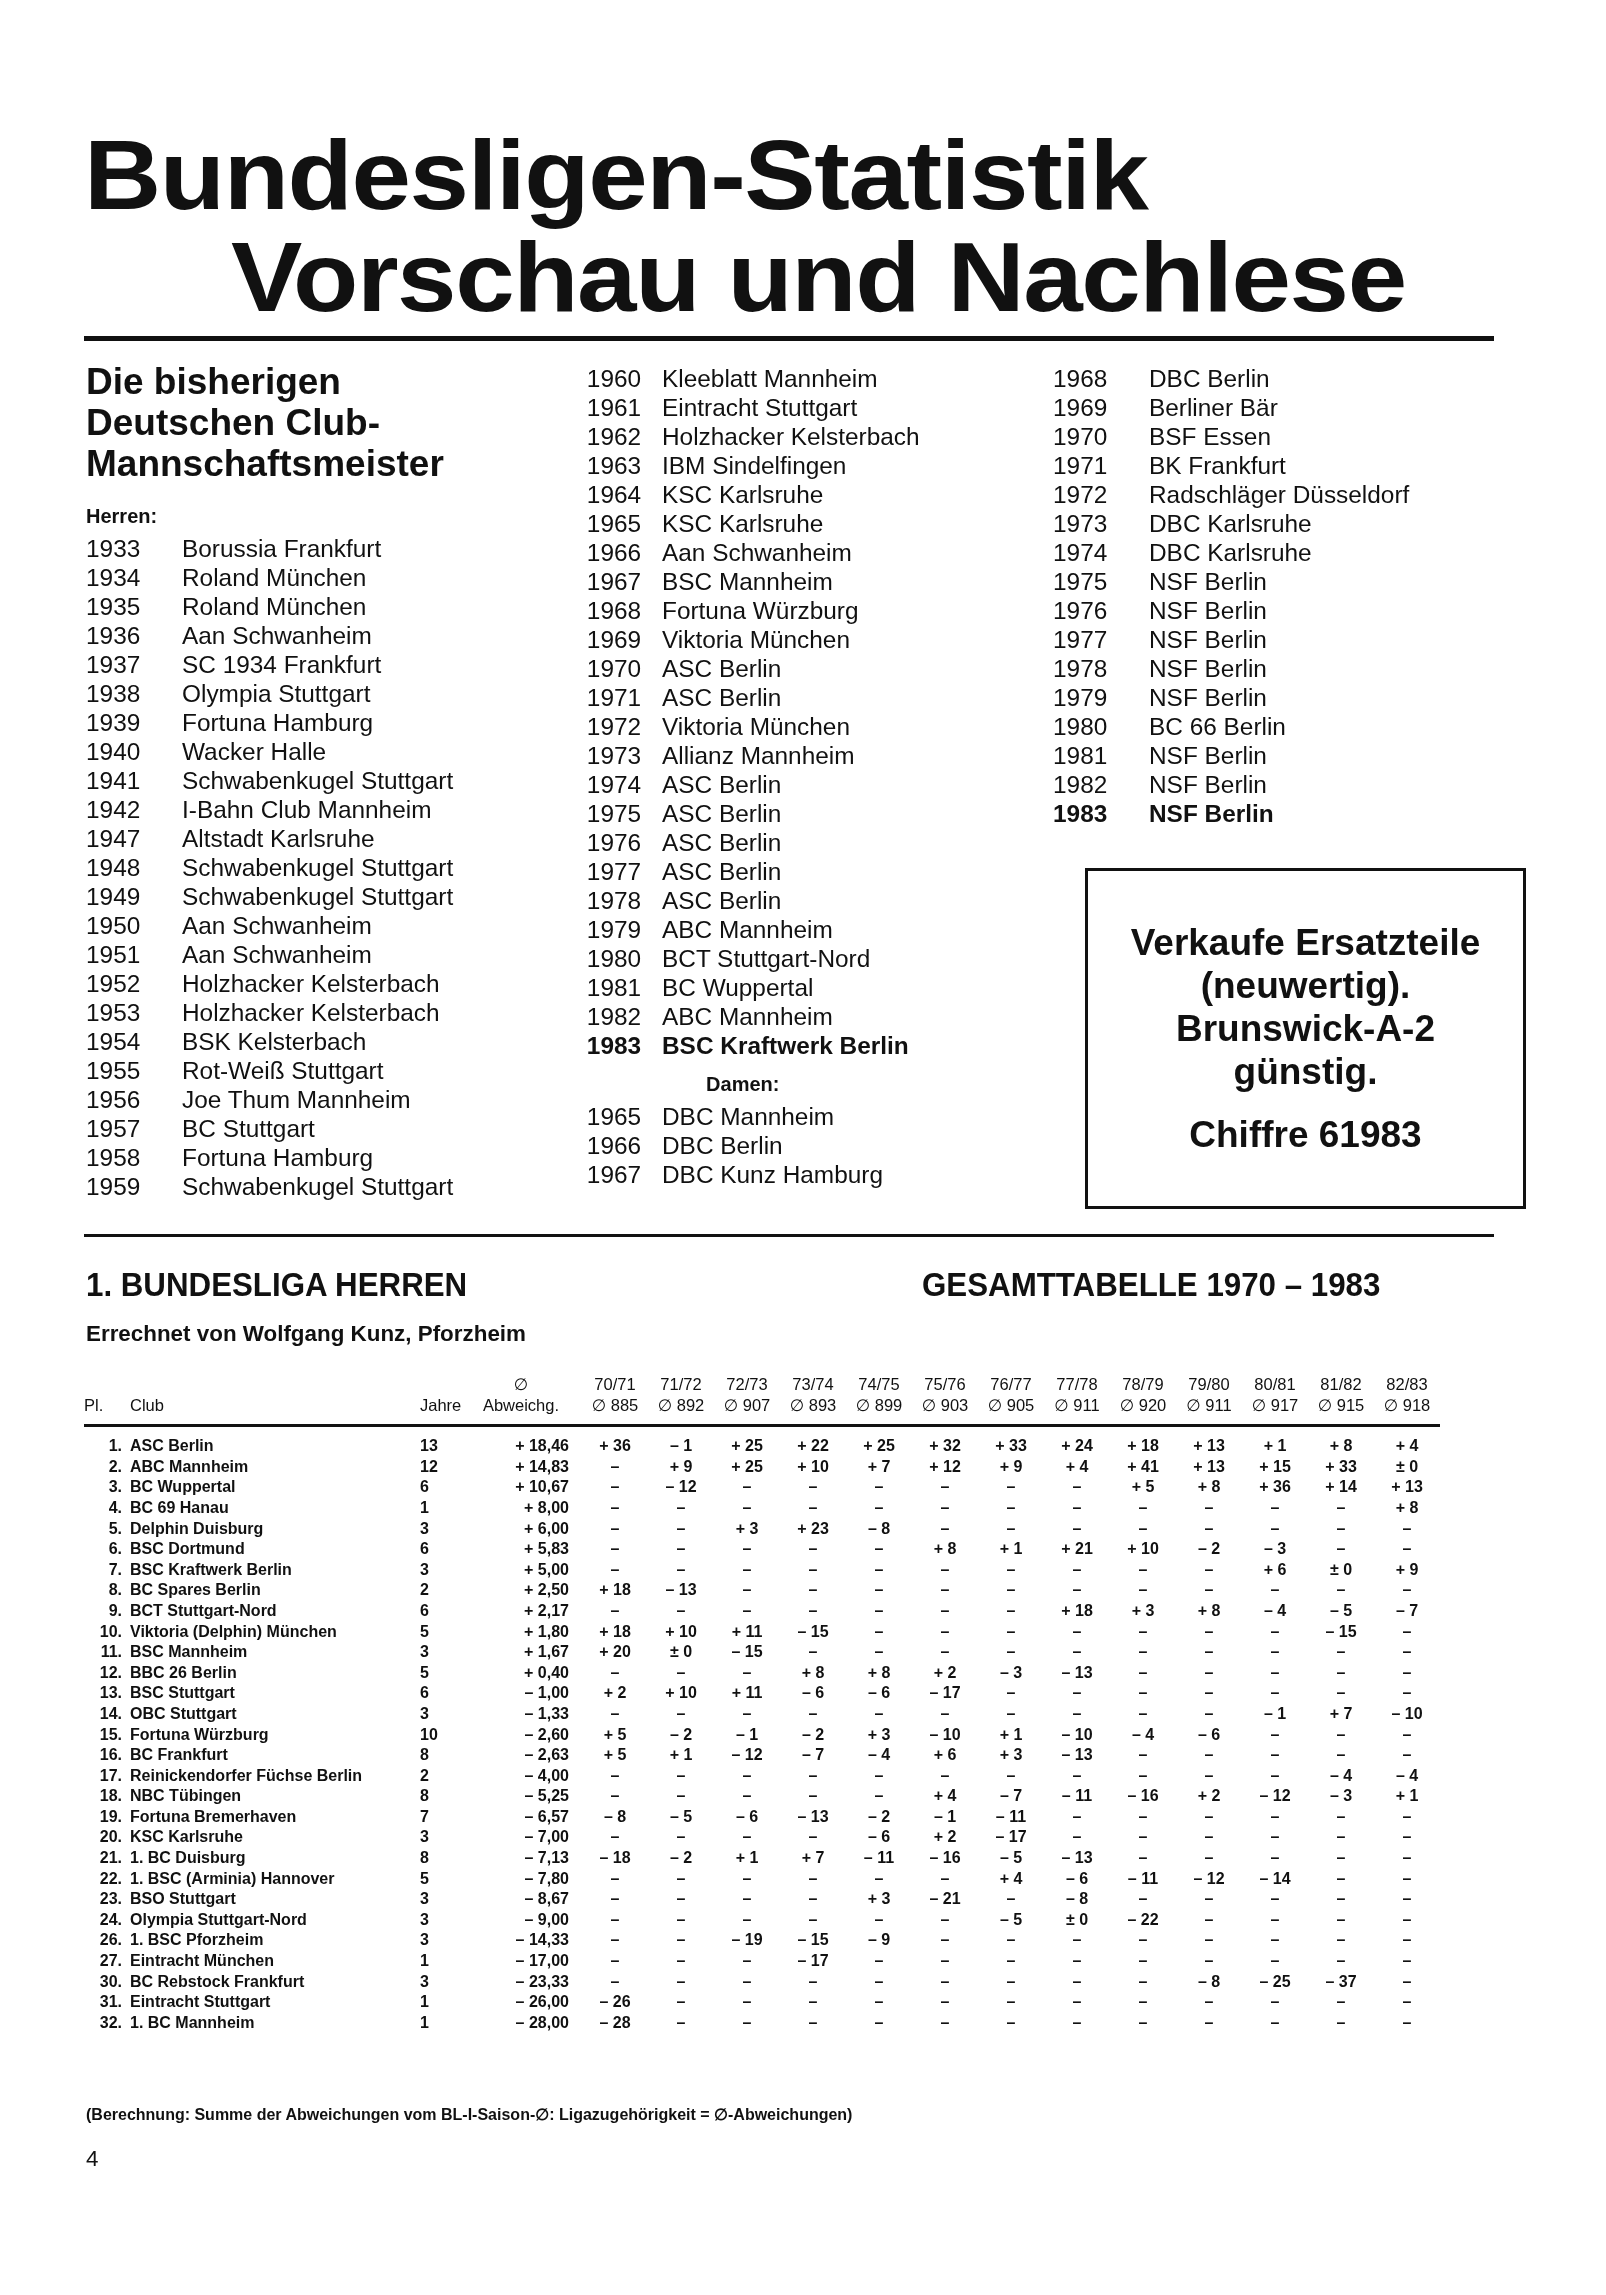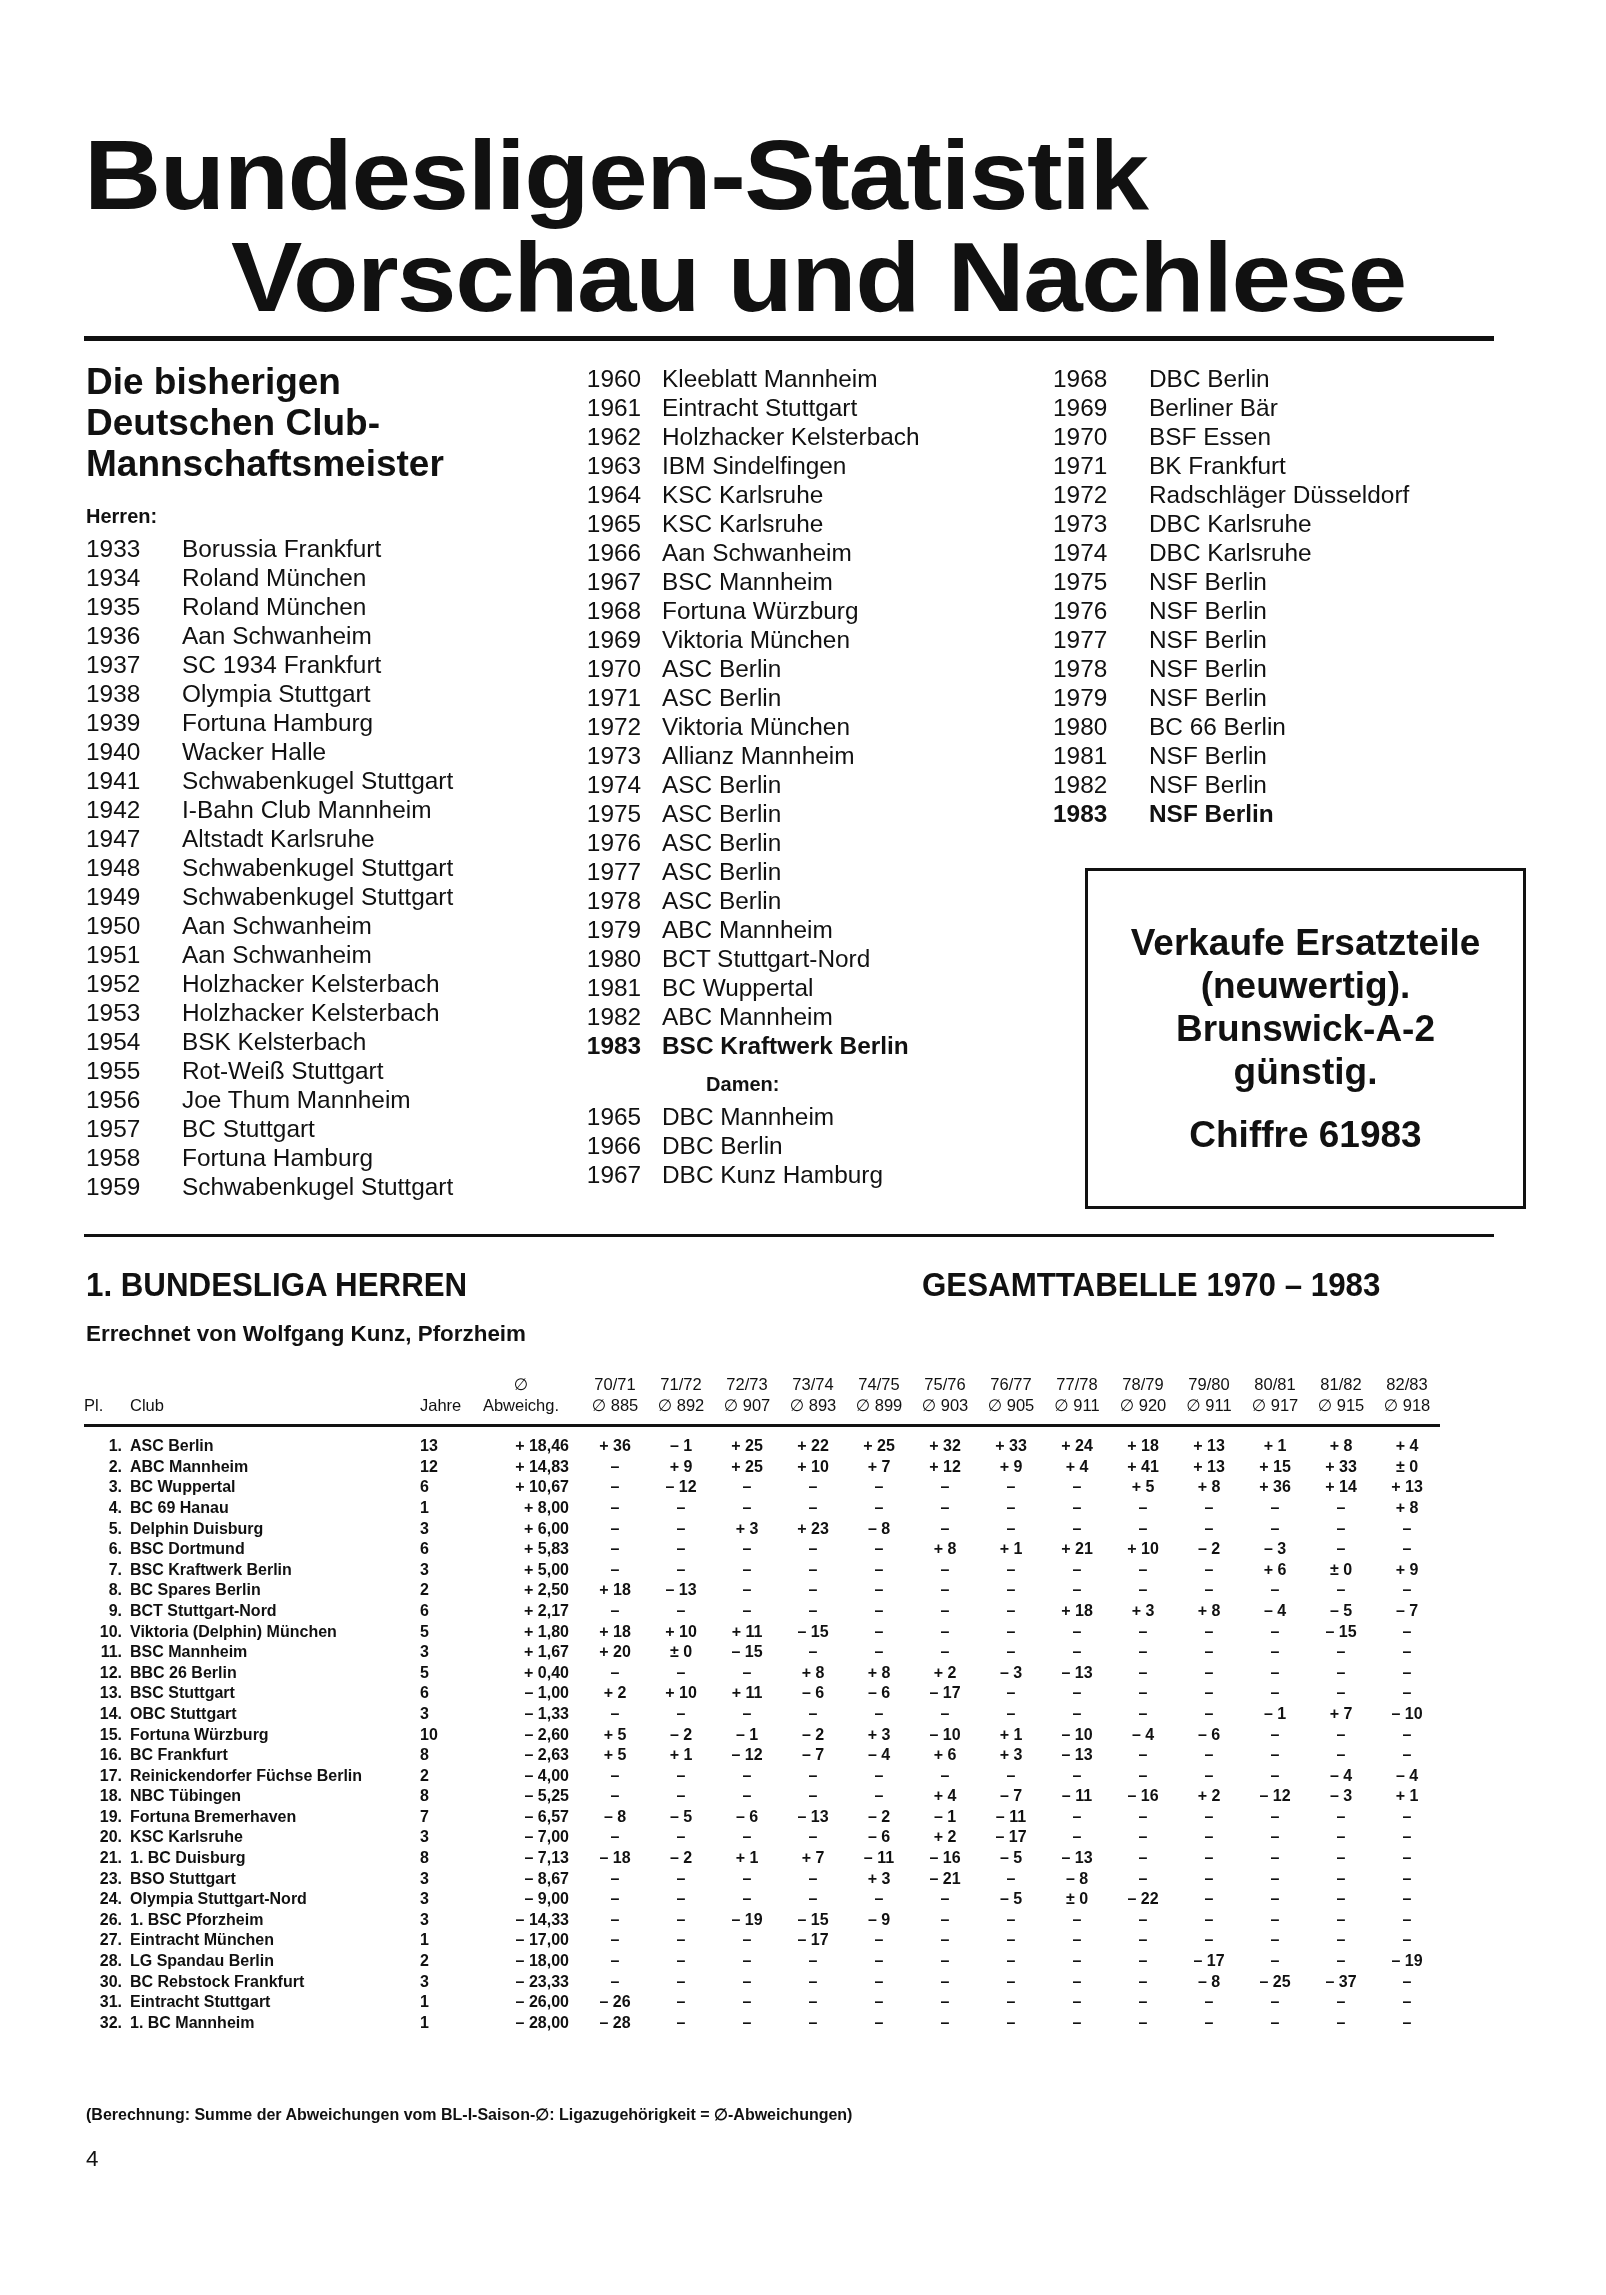--- a/index.html
+++ b/index.html
@@ -790,20 +790,39 @@
         <td class="c-s">– 16</td>
         <td class="c-s">– 5</td>
         <td class="c-s">– 13</td>
         <td class="c-s">–</td>
         <td class="c-s">–</td>
         <td class="c-s">–</td>
         <td class="c-s">–</td>
         <td class="c-s">–</td>
       </tr>
       <tr>
+        <td class="c-pl">22.</td>
+        <td class="c-club">1. BSC (Arminia) Hannover</td>
+        <td class="c-j">5</td>
+        <td class="c-a">– 7,80</td>
+        <td class="c-s">–</td>
+        <td class="c-s">–</td>
+        <td class="c-s">–</td>
+        <td class="c-s">–</td>
+        <td class="c-s">–</td>
+        <td class="c-s">–</td>
+        <td class="c-s">+ 4</td>
+        <td class="c-s">– 6</td>
+        <td class="c-s">– 11</td>
+        <td class="c-s">– 12</td>
+        <td class="c-s">– 14</td>
+        <td class="c-s">–</td>
+        <td class="c-s">–</td>
+      </tr>
+      <tr>
         <td class="c-pl">23.</td>
         <td class="c-club">BSO Stuttgart</td>
         <td class="c-j">3</td>
         <td class="c-a">– 8,67</td>
         <td class="c-s">–</td>
         <td class="c-s">–</td>
         <td class="c-s">–</td>
         <td class="c-s">–</td>
         <td class="c-s">+ 3</td>
         <td class="c-s">– 21</td>
@@ -864,39 +883,20 @@
         <td class="c-s">– 17</td>
         <td class="c-s">–</td>
         <td class="c-s">–</td>
         <td class="c-s">–</td>
         <td class="c-s">–</td>
         <td class="c-s">–</td>
         <td class="c-s">–</td>
         <td class="c-s">–</td>
         <td class="c-s">–</td>
         <td class="c-s">–</td>
-      </tr>
-      <tr>
-        <td class="c-pl">28.</td>
-        <td class="c-club">LG Spandau Berlin</td>
-        <td class="c-j">2</td>
-        <td class="c-a">– 18,00</td>
-        <td class="c-s">–</td>
-        <td class="c-s">–</td>
-        <td class="c-s">–</td>
-        <td class="c-s">–</td>
-        <td class="c-s">–</td>
-        <td class="c-s">–</td>
-        <td class="c-s">–</td>
-        <td class="c-s">–</td>
-        <td class="c-s">–</td>
-        <td class="c-s">– 17</td>
-        <td class="c-s">–</td>
-        <td class="c-s">–</td>
-        <td class="c-s">– 19</td>
       </tr>
       <tr>
         <td class="c-pl">30.</td>
         <td class="c-club">BC Rebstock Frankfurt</td>
         <td class="c-j">3</td>
         <td class="c-a">– 23,33</td>
         <td class="c-s">–</td>
         <td class="c-s">–</td>
         <td class="c-s">–</td>
         <td class="c-s">–</td>

